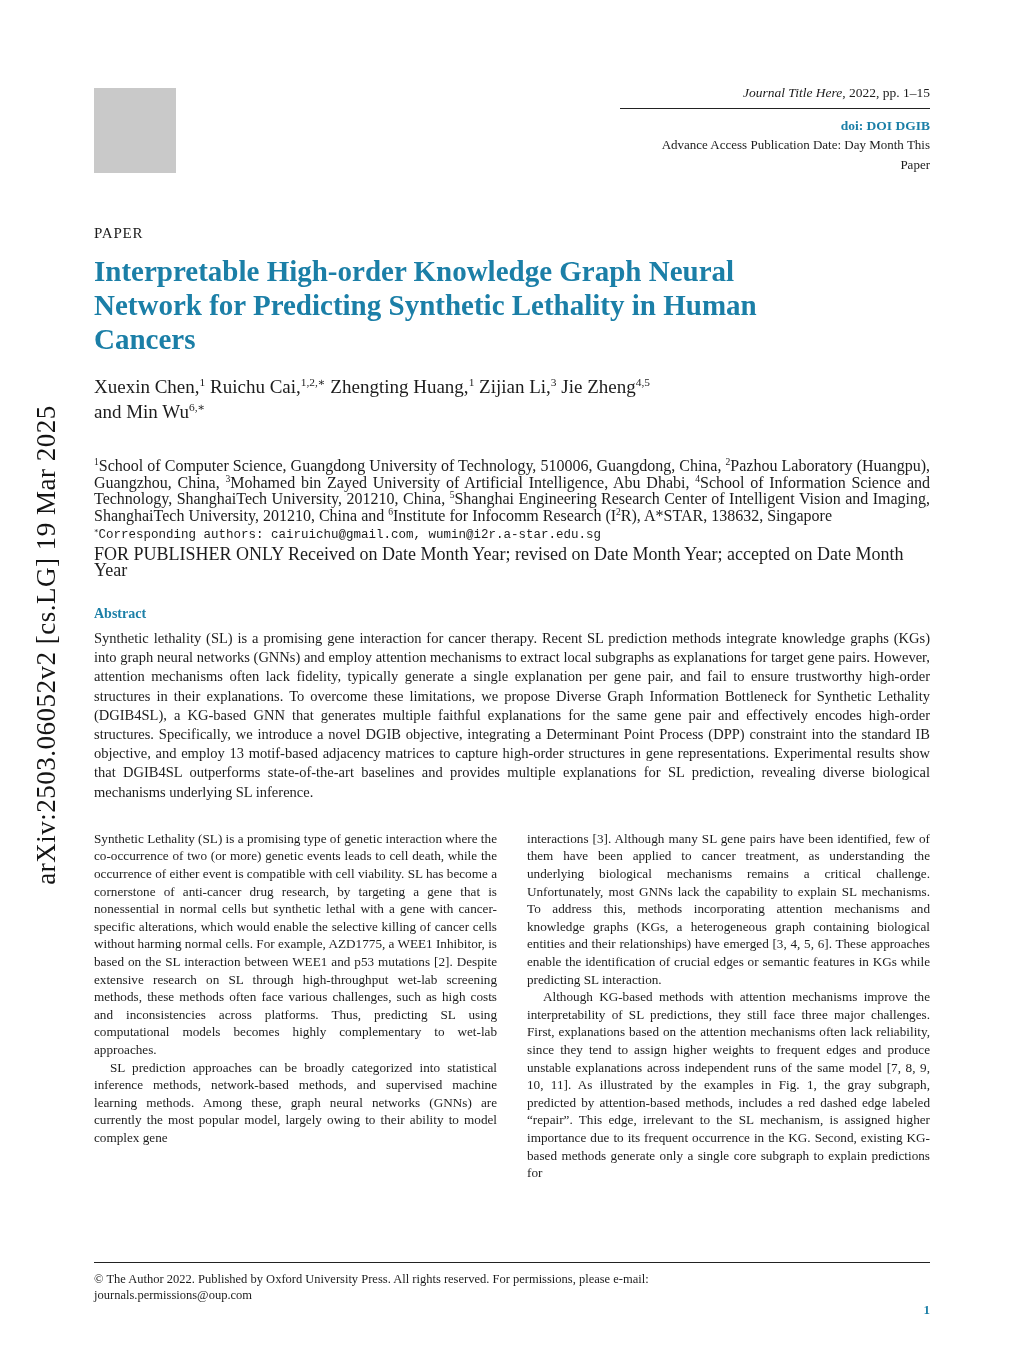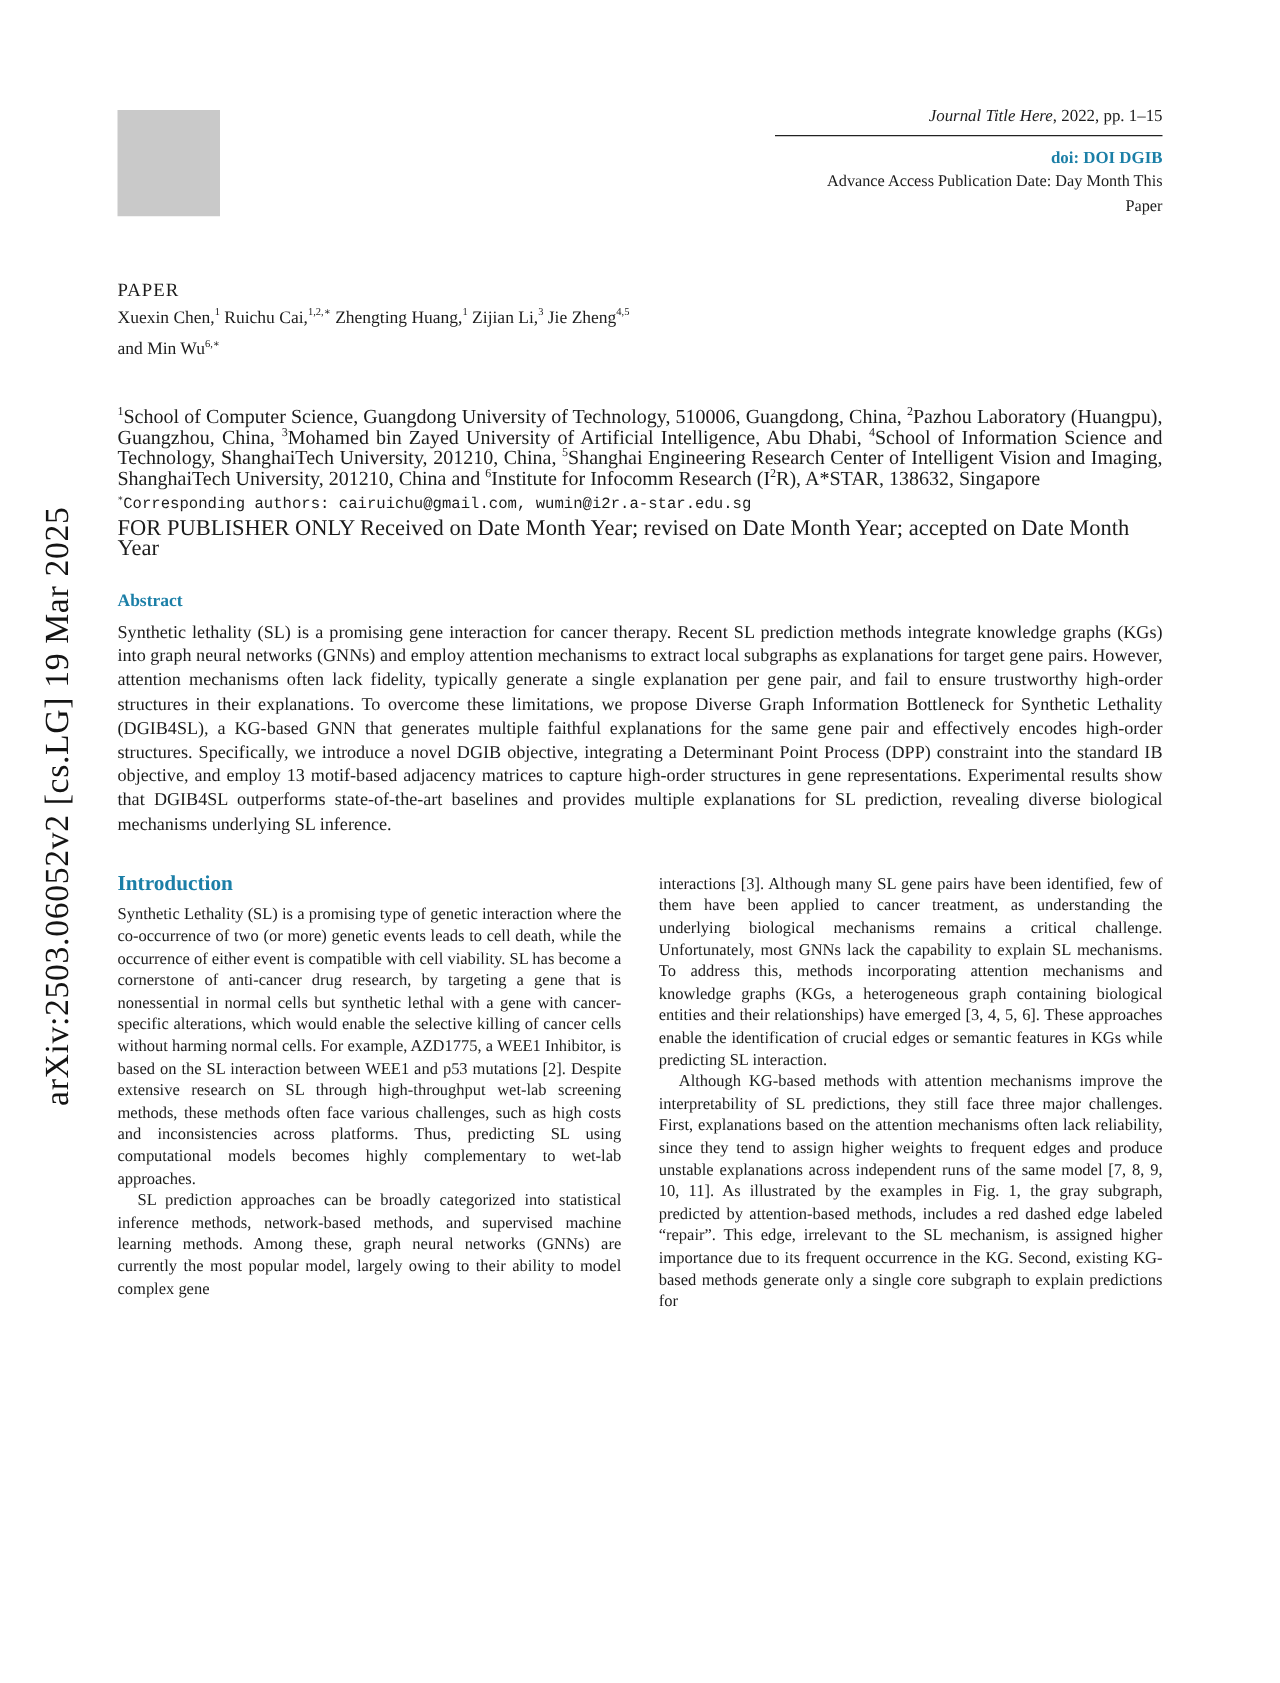--- a/index.html
+++ b/index.html
@@ -19,21 +19,21 @@
   .header-right { text-align:right; }
   .journal-line { font-size:13.5px; margin-bottom:7px; }
   .header-rule { border:none; border-top:1.5px solid #222; width:310px; margin-left:auto; margin-bottom:9px; }
   .doi-line { color:var(--accent); font-weight:bold; font-size:13.5px; margin-bottom:3px; cursor:pointer; }
   .advance-line { font-size:13px; margin-bottom:4px; }
   .article-type { font-size:13px; }
 
   
   .kicker { margin-top:52px; font-size:15px; letter-spacing:0.8px; }
   .title { margin-top:12px; font-size:29px; line-height:34px; font-weight:bold; color:var(--accent); }
-  .authors { font-size:14px; line-height:25px; }
+  .authors { margin-top:18px; font-size:19px; line-height:25px; }
   sup { font-size:0.6em; line-height:0; vertical-align:super; }
   .affiliations { margin-top:34px; font-size:16px; line-height:16.5px; text-align:justify; }
   .correspondence { margin-top:3px; font-size:12.5px; line-height:16px;font-family:Liberation Mono, monospace; }
   .history { margin-top:3px; font-size:18px; line-height:16px; }
 
   
   .abstract-heading { margin-top:28px; color:var(--accent); font-size:14px; font-weight:bold; }
   .abstract-text { margin-top:7px; font-size:14.5px; line-height:19.2px; text-align:justify; }
   .keywords { margin-top:20px; font-size:14px; }
   .keywords .kw-label { font-weight:bold; }
@@ -72,41 +72,46 @@
         <div class="journal-line"><i>Journal Title Here</i>, 2022, pp. 1–15</div>
         <hr class="header-rule">
         <div class="doi-line">doi: DOI DGIB</div>
         <div class="advance-line">Advance Access Publication Date: Day Month This</div>
         <div class="article-type">Paper</div>
       </div>
     </div>
 
     <div class="kicker">PAPER</div>
 
+    <h1 class="title">Interpretable High-order Knowledge Graph Neural<br>Network for Predicting Synthetic Lethality in Human<br>Cancers</h1>
 
     <div class="authors">Xuexin Chen,<sup>1</sup> Ruichu Cai,<sup>1,2,∗</sup> Zhengting Huang,<sup>1</sup> Zijian Li,<sup>3</sup> Jie Zheng<sup>4,5</sup><br>and Min Wu<sup>6,∗</sup></div>
 
     <div class="affiliations"><sup>1</sup>School of Computer Science, Guangdong University of Technology, 510006, Guangdong, China, <sup>2</sup>Pazhou Laboratory (Huangpu), Guangzhou, China, <sup>3</sup>Mohamed bin Zayed University of Artificial Intelligence, Abu Dhabi, <sup>4</sup>School of Information Science and Technology, ShanghaiTech University, 201210, China, <sup>5</sup>Shanghai Engineering Research Center of Intelligent Vision and Imaging, ShanghaiTech University, 201210, China and <sup>6</sup>Institute for Infocomm Research (I<sup>2</sup>R), A*STAR, 138632, Singapore</div>
 
     <div class="correspondence"><sup>∗</sup>Corresponding authors: cairuichu@gmail.com, wumin@i2r.a-star.edu.sg</div>
 
     <div class="history">FOR PUBLISHER ONLY Received on Date Month Year; revised on Date Month Year; accepted on Date Month Year</div>
 
     <div class="abstract-heading">Abstract</div>
     <div class="abstract-text">Synthetic lethality (SL) is a promising gene interaction for cancer therapy. Recent SL prediction methods integrate knowledge graphs (KGs) into graph neural networks (GNNs) and employ attention mechanisms to extract local subgraphs as explanations for target gene pairs. However, attention mechanisms often lack fidelity, typically generate a single explanation per gene pair, and fail to ensure trustworthy high-order structures in their explanations. To overcome these limitations, we propose Diverse Graph Information Bottleneck for Synthetic Lethality (DGIB4SL), a KG-based GNN that generates multiple faithful explanations for the same gene pair and effectively encodes high-order structures. Specifically, we introduce a novel DGIB objective, integrating a Determinant Point Process (DPP) constraint into the standard IB objective, and employ 13 motif-based adjacency matrices to capture high-order structures in gene representations. Experimental results show that DGIB4SL outperforms state-of-the-art baselines and provides multiple explanations for SL prediction, revealing diverse biological mechanisms underlying SL inference.</div>
 
 
     <div class="columns">
       <div class="col">
-        <div class="section-heading">Introduction</div>
         <p>Synthetic Lethality (SL) is a promising type of genetic interaction where the co-occurrence of two (or more) genetic events leads to cell death, while the occurrence of either event is compatible with cell viability. SL has become a cornerstone of anti-cancer drug research, by targeting a gene that is nonessential in normal cells but synthetic lethal with a gene with cancer-specific alterations, which would enable the selective killing of cancer cells without harming normal cells. For example, AZD1775, a WEE1 Inhibitor, is based on the SL interaction between WEE1 and p53 mutations [2]. Despite extensive research on SL through high-throughput wet-lab screening methods, these methods often face various challenges, such as high costs and inconsistencies across platforms. Thus, predicting SL using computational models becomes highly complementary to wet-lab approaches.</p>
         <p class="indent">SL prediction approaches can be broadly categorized into statistical inference methods, network-based methods, and supervised machine learning methods. Among these, graph neural networks (GNNs) are currently the most popular model, largely owing to their ability to model complex gene</p>
       </div>
       <div class="col">
         <p>interactions [3]. Although many SL gene pairs have been identified, few of them have been applied to cancer treatment, as understanding the underlying biological mechanisms remains a critical challenge. Unfortunately, most GNNs lack the capability to explain SL mechanisms. To address this, methods incorporating attention mechanisms and knowledge graphs (KGs, a heterogeneous graph containing biological entities and their relationships) have emerged [3, 4, 5, 6]. These approaches enable the identification of crucial edges or semantic features in KGs while predicting SL interaction.</p>
         <p class="indent">Although KG-based methods with attention mechanisms improve the interpretability of SL predictions, they still face three major challenges. First, explanations based on the attention mechanisms often lack reliability, since they tend to assign higher weights to frequent edges and produce unstable explanations across independent runs of the same model [7, 8, 9, 10, 11]. As illustrated by the examples in Fig. 1, the gray subgraph, predicted by attention-based methods, includes a red dashed edge labeled “repair”. This edge, irrelevant to the SL mechanism, is assigned higher importance due to its frequent occurrence in the KG. Second, existing KG-based methods generate only a single core subgraph to explain predictions for</p>
       </div>
     </div>
 
   </div>
 
+  <div class="footer">
+    <hr class="footer-rule">
+    <div class="copyright">© The Author 2022. Published by Oxford University Press. All rights reserved. For permissions, please e-mail:<br>journals.permissions@oup.com</div>
+    <div class="page-number">1</div>
+  </div>
 
 </div>
 
 </body></html>

